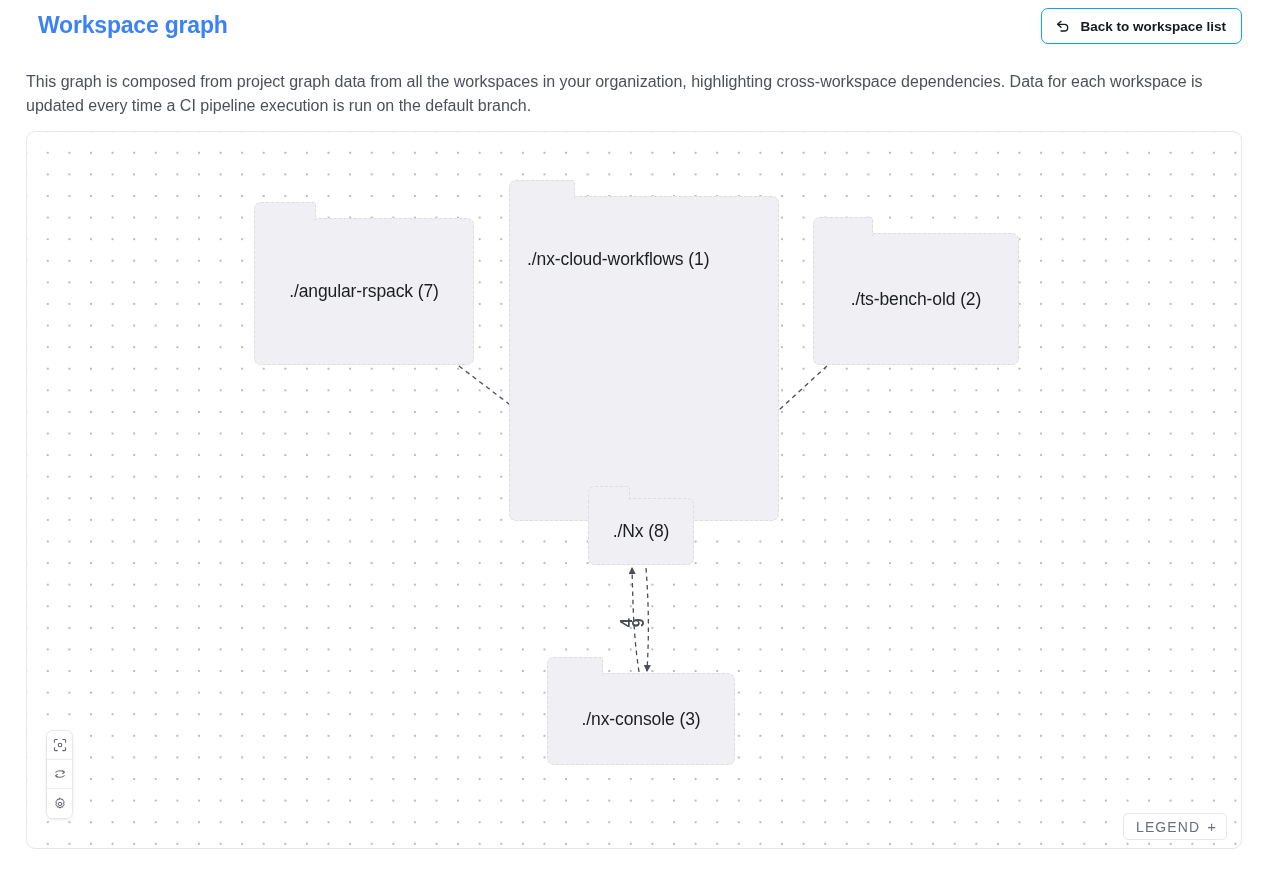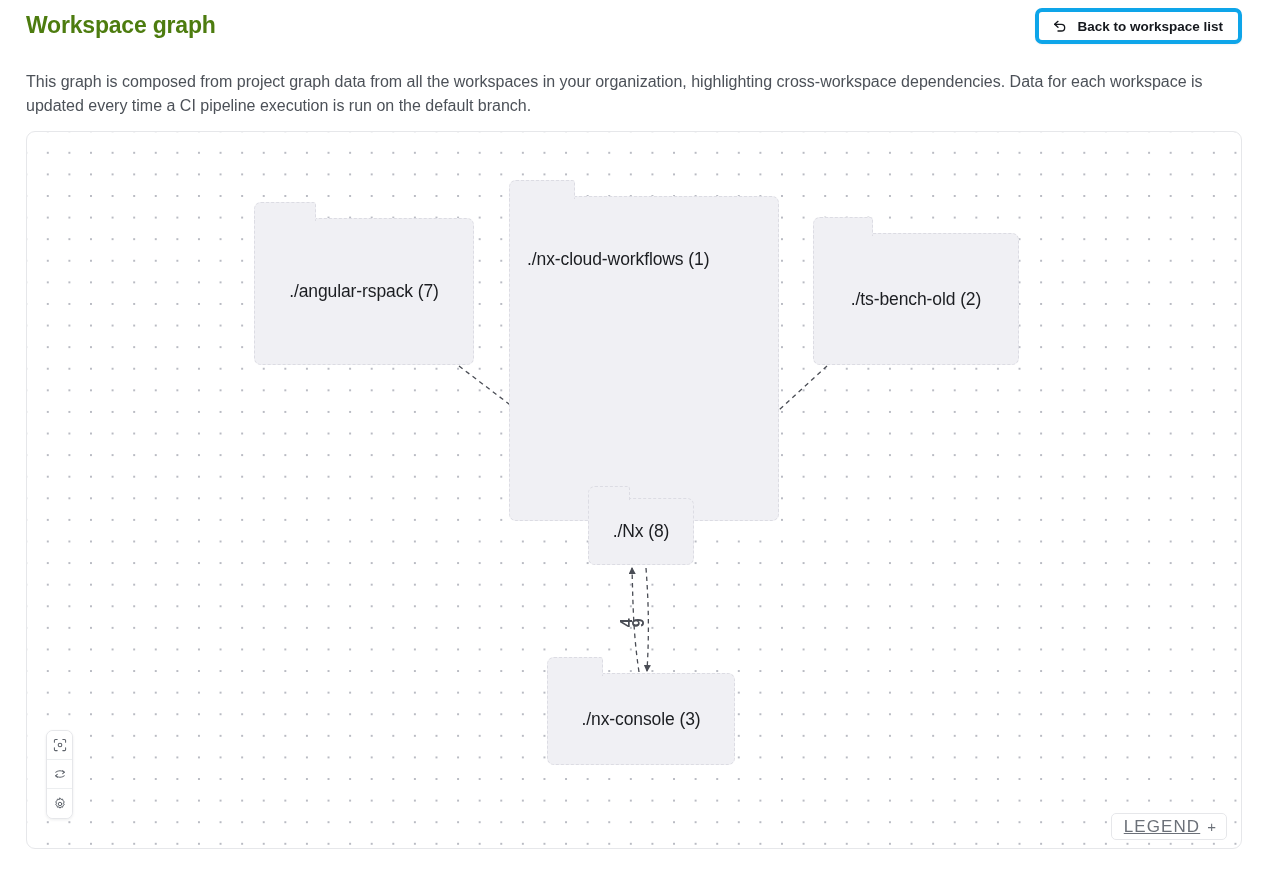--- a/index.html
+++ b/index.html
@@ -20,38 +20,38 @@
 
   
   .header {
     position: absolute;
     left: 26px; top: 8px;
     width: 1216px;
     height: 36px;
   }
   .page-title {
     position: absolute;
-    left: 0; top: 0;
+    left: 12px; top: 0;
     margin: 0;
     font-size: 23px;
     line-height: 34px;
     font-weight: bold;
-    color: #4d7c0f;
+    color: #3b82f6;
     letter-spacing: -0.2px;
   }
   .back-btn {
     position: absolute;
     right: 0; top: 0;
     height: 36px;
     display: flex;
     align-items: center;
     gap: 9px;
     padding: 0 15px 0 13px;
     background: #ffffff;
-    border: 4px solid #0ea5e9;
+    border: 1px solid #0ea5e9;
     border-radius: 7px;
     box-shadow: 0 1px 2px rgba(16,24,40,0.05);
     cursor: pointer;
     font-size: 13.5px;
     font-weight: bold;
     color: #15181d;
     white-space: nowrap;
   }
   .back-btn svg { display: block; }
 
@@ -170,24 +170,23 @@
     align-items: center;
     gap: 7px;
     padding: 0 10px 0 12px;
     background: #ffffff;
     border: 1px solid #e6e7ea;
     border-radius: 5px;
     cursor: pointer;
     z-index: 5;
   }
   .legend-text {
-    font-size: 17px;
+    font-size: 14px;
     letter-spacing: 1.1px;
     color: #6b7078;
-    text-decoration: underline;
   }
   .legend-plus {
     font-size: 15px;
     line-height: 1;
     color: #6b7078;
   }
 </style>
 </head>
 <body>
 

